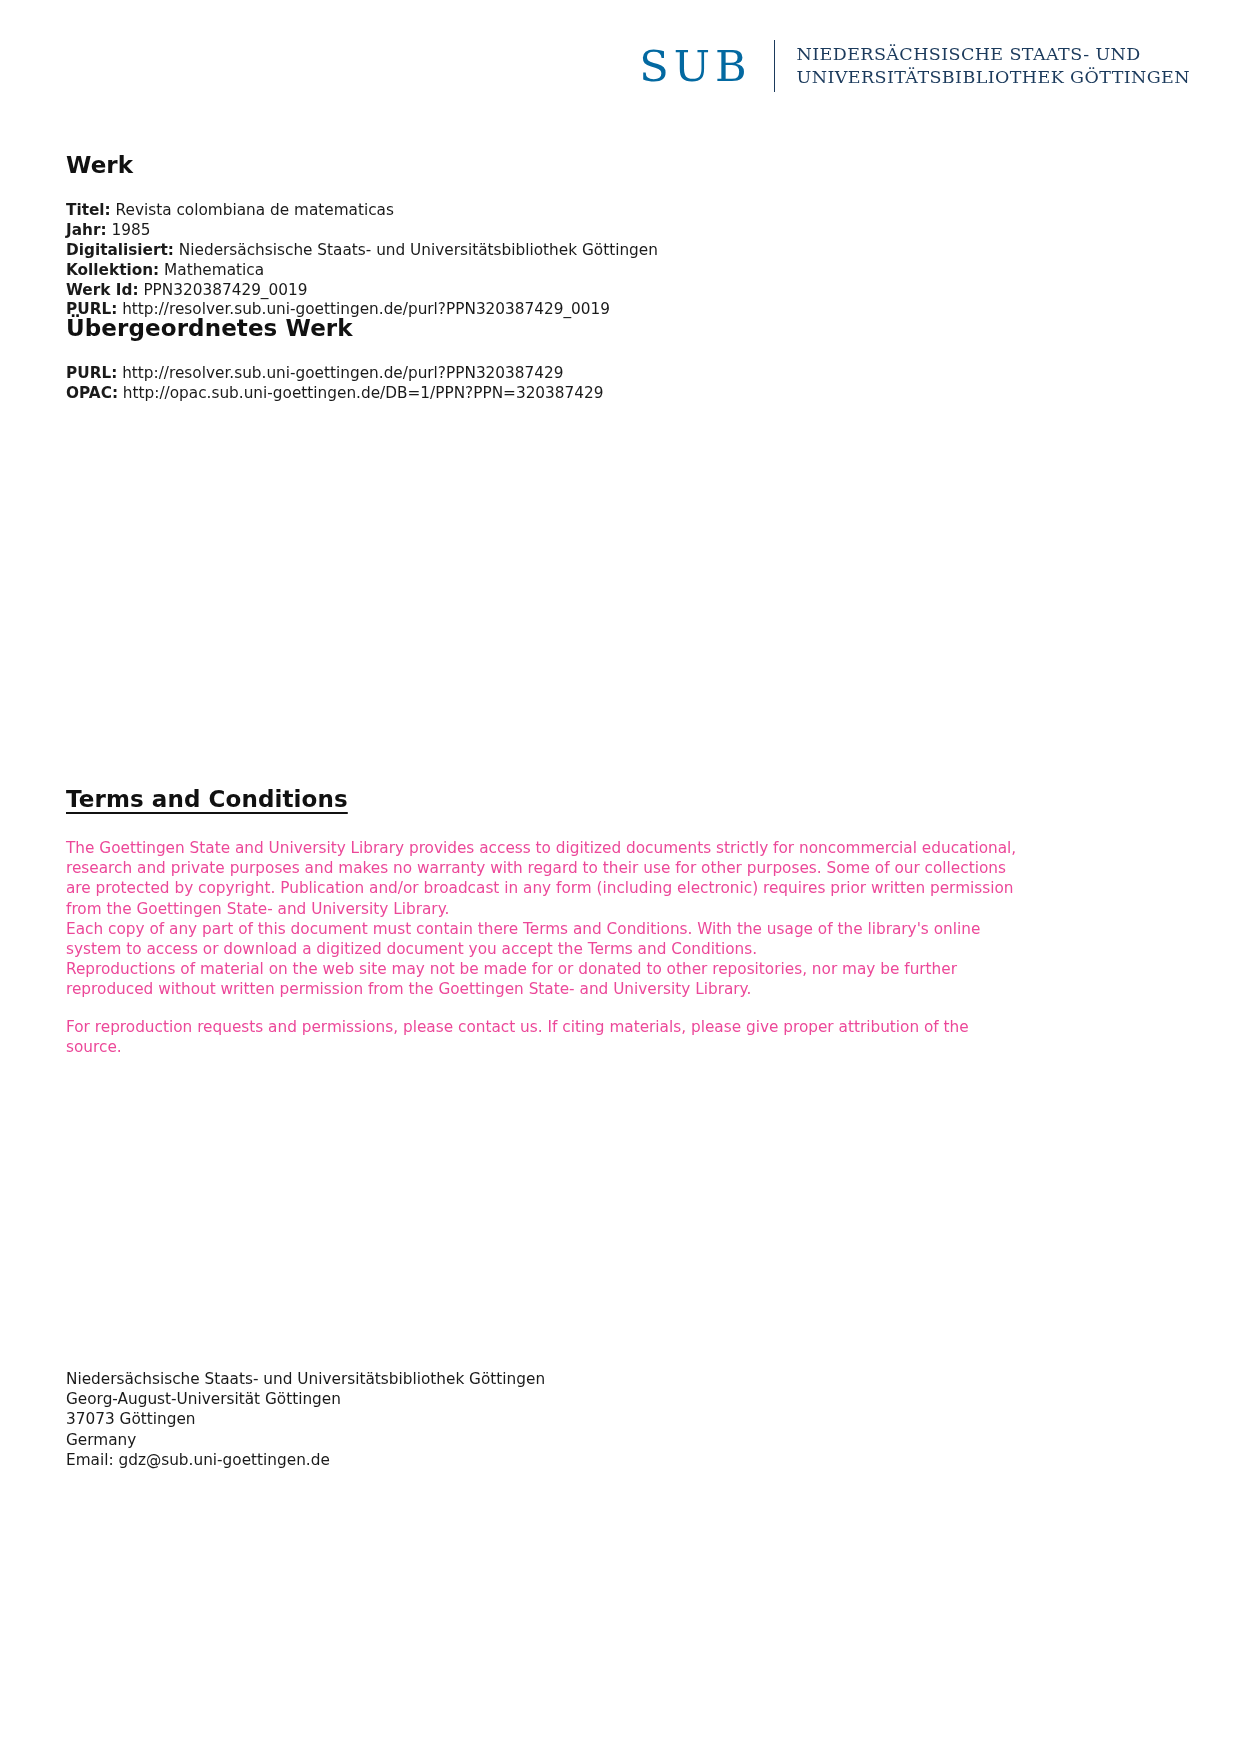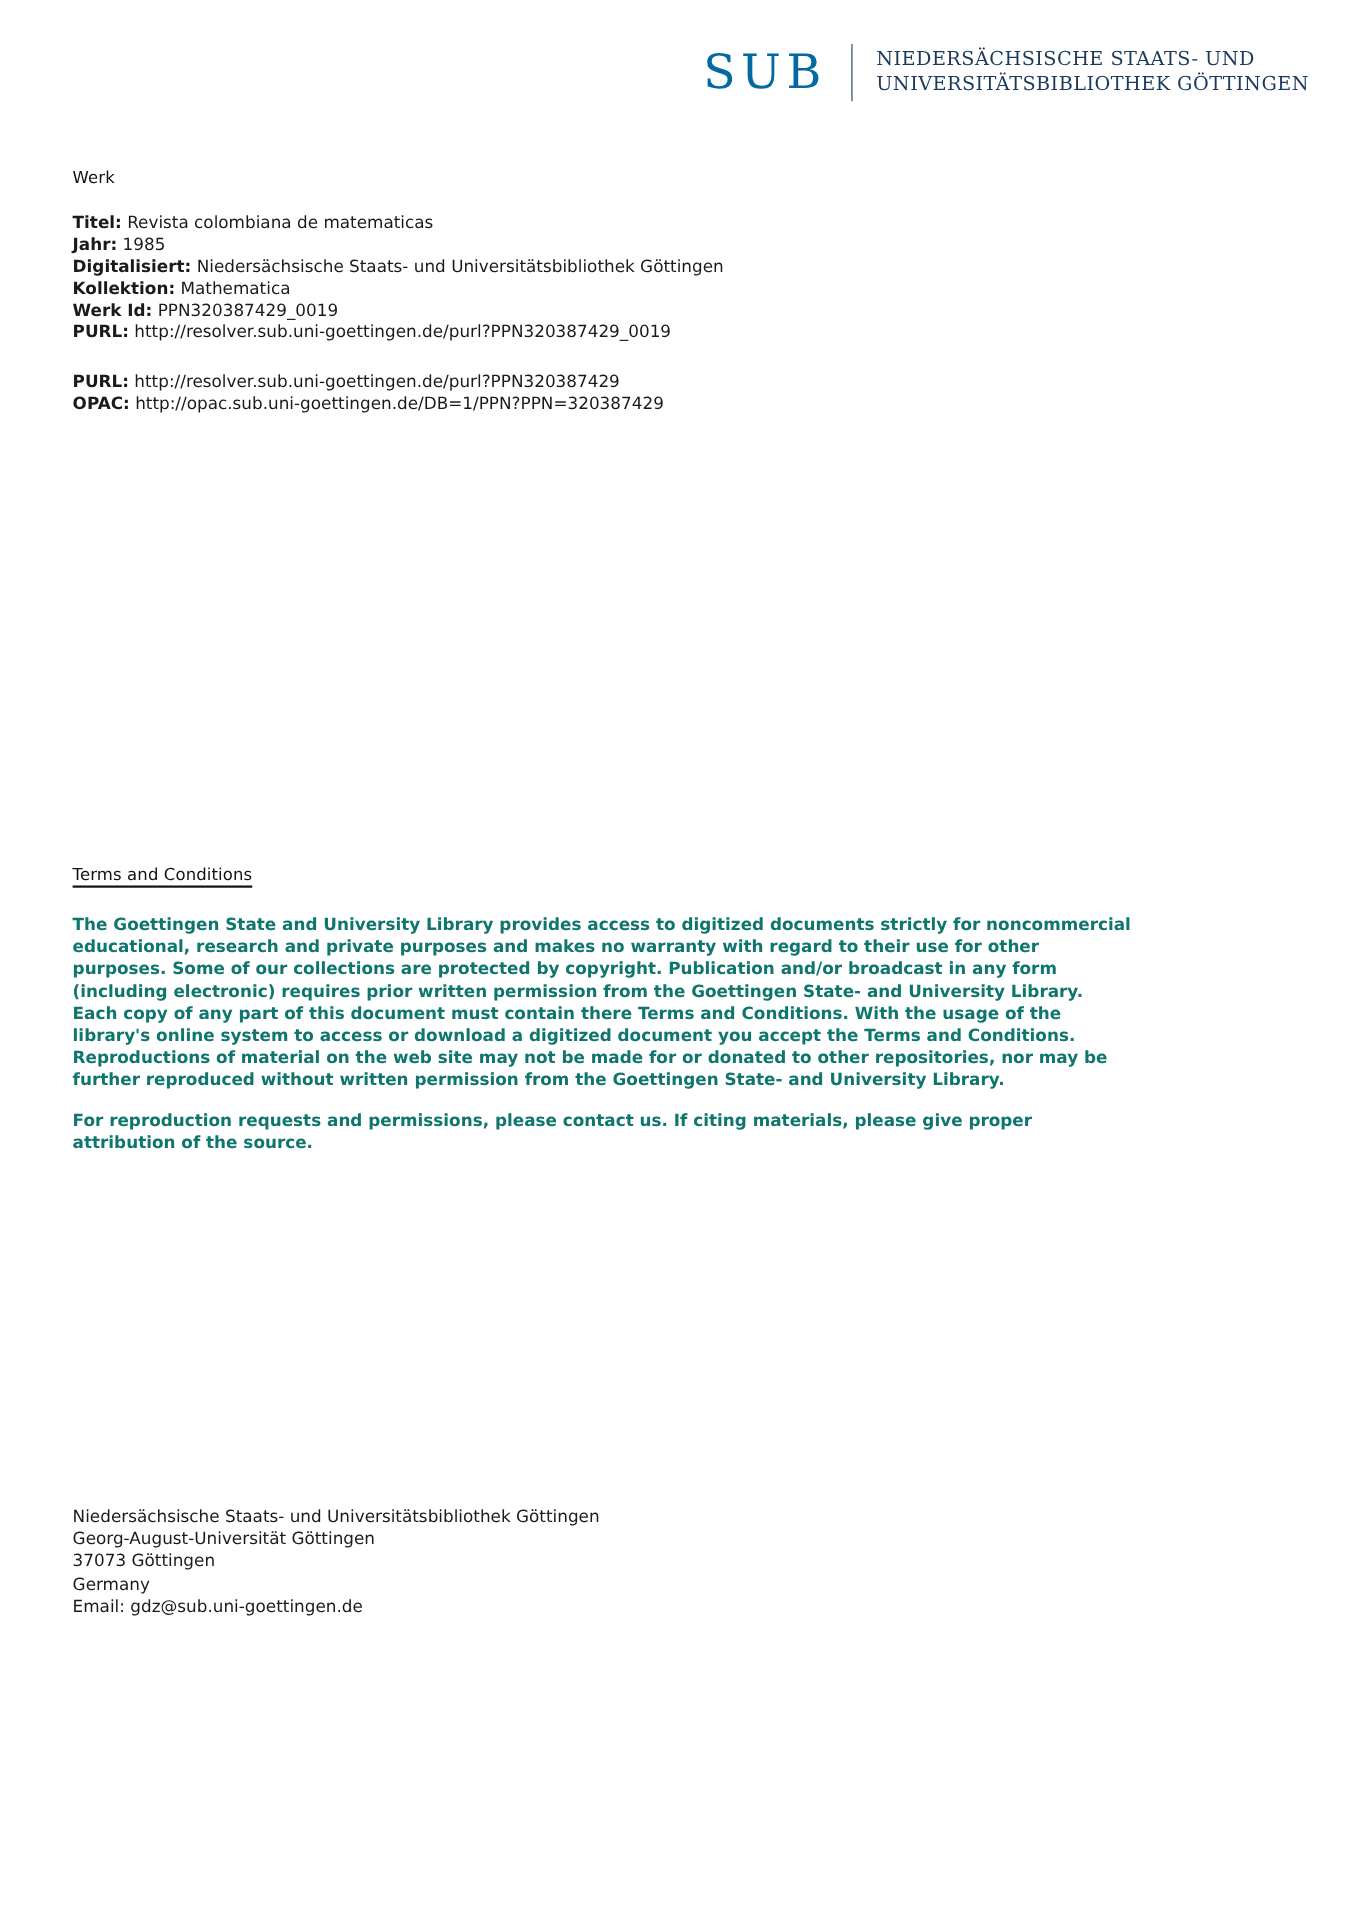--- a/index.html
+++ b/index.html
@@ -54,22 +54,22 @@
 
   
   .page {
     position: absolute;
     left: 66px;
     top: 0;
     width: 1000px;
   }
 
   h1.section-title {
-    font-size: 15px;
-    font-weight: normal;
+    font-size: 23px;
+    font-weight: bold;
     margin: 0;
     color: #111;
     letter-spacing: 0.1px;
   }
   h1.underlined {
     text-decoration: underline;
     text-underline-offset: 5px;
     text-decoration-thickness: 2px;
   }
 
@@ -87,22 +87,21 @@
   .block-werk      { position: absolute; left: 0; top: 152px; }
   .block-werk ul   { margin-top: 23px; }
   .block-parent    { position: absolute; left: 0; top: 315px; }
   .block-parent ul { margin-top: 23px; }
 
   .block-terms { position: absolute; left: 0; top: 786px; width: 962px; }
   .terms-body {
     margin-top: 26px;
     font-size: 15.3px;
     line-height: 1.32;
-    color: #0f766e;
-    font-weight: bold;
+    color: #ec4899;
   }
   .terms-body p { margin: 0; }
   .terms-body p.gap { margin-top: 17px; }
 
   .block-contact { position: absolute; left: 0; top: 1345px; width: 800px; }
   .contact-lines {
     margin-top: 24px;
     font-size: 15.3px;
     line-height: 1.32;
   }
@@ -128,20 +127,21 @@
         <li><span class="k">Titel:</span><span> Revista colombiana de matematicas</span></li>
         <li><span class="k">Jahr:</span><span> 1985</span></li>
         <li><span class="k">Digitalisiert:</span><span> Niedersächsische Staats- und Universitätsbibliothek Göttingen</span></li>
         <li><span class="k">Kollektion:</span><span> Mathematica</span></li>
         <li><span class="k">Werk Id:</span><span> PPN320387429_0019</span></li>
         <li><span class="k">PURL:</span><span> http://resolver.sub.uni-goettingen.de/purl?PPN320387429_0019</span></li>
       </ul>
   </section>
 
   <section class="block-parent">
+    <h1 class="section-title">Übergeordnetes Werk</h1>
     <ul class="meta-list">
         <li><span class="k">PURL:</span><span> http://resolver.sub.uni-goettingen.de/purl?PPN320387429</span></li>
         <li><span class="k">OPAC:</span><span> http://opac.sub.uni-goettingen.de/DB=1/PPN?PPN=320387429</span></li>
       </ul>
   </section>
 
   <section class="block-terms">
     <h1 class="section-title underlined">Terms and Conditions</h1>
     <div class="terms-body">
         <p>The Goettingen State and University Library provides access to digitized documents strictly for noncommercial educational, research and private purposes and makes no warranty with regard to their use for other purposes. Some of our collections are protected by copyright. Publication and/or broadcast in any form (including electronic) requires prior written permission from the Goettingen State- and University Library.</p>

